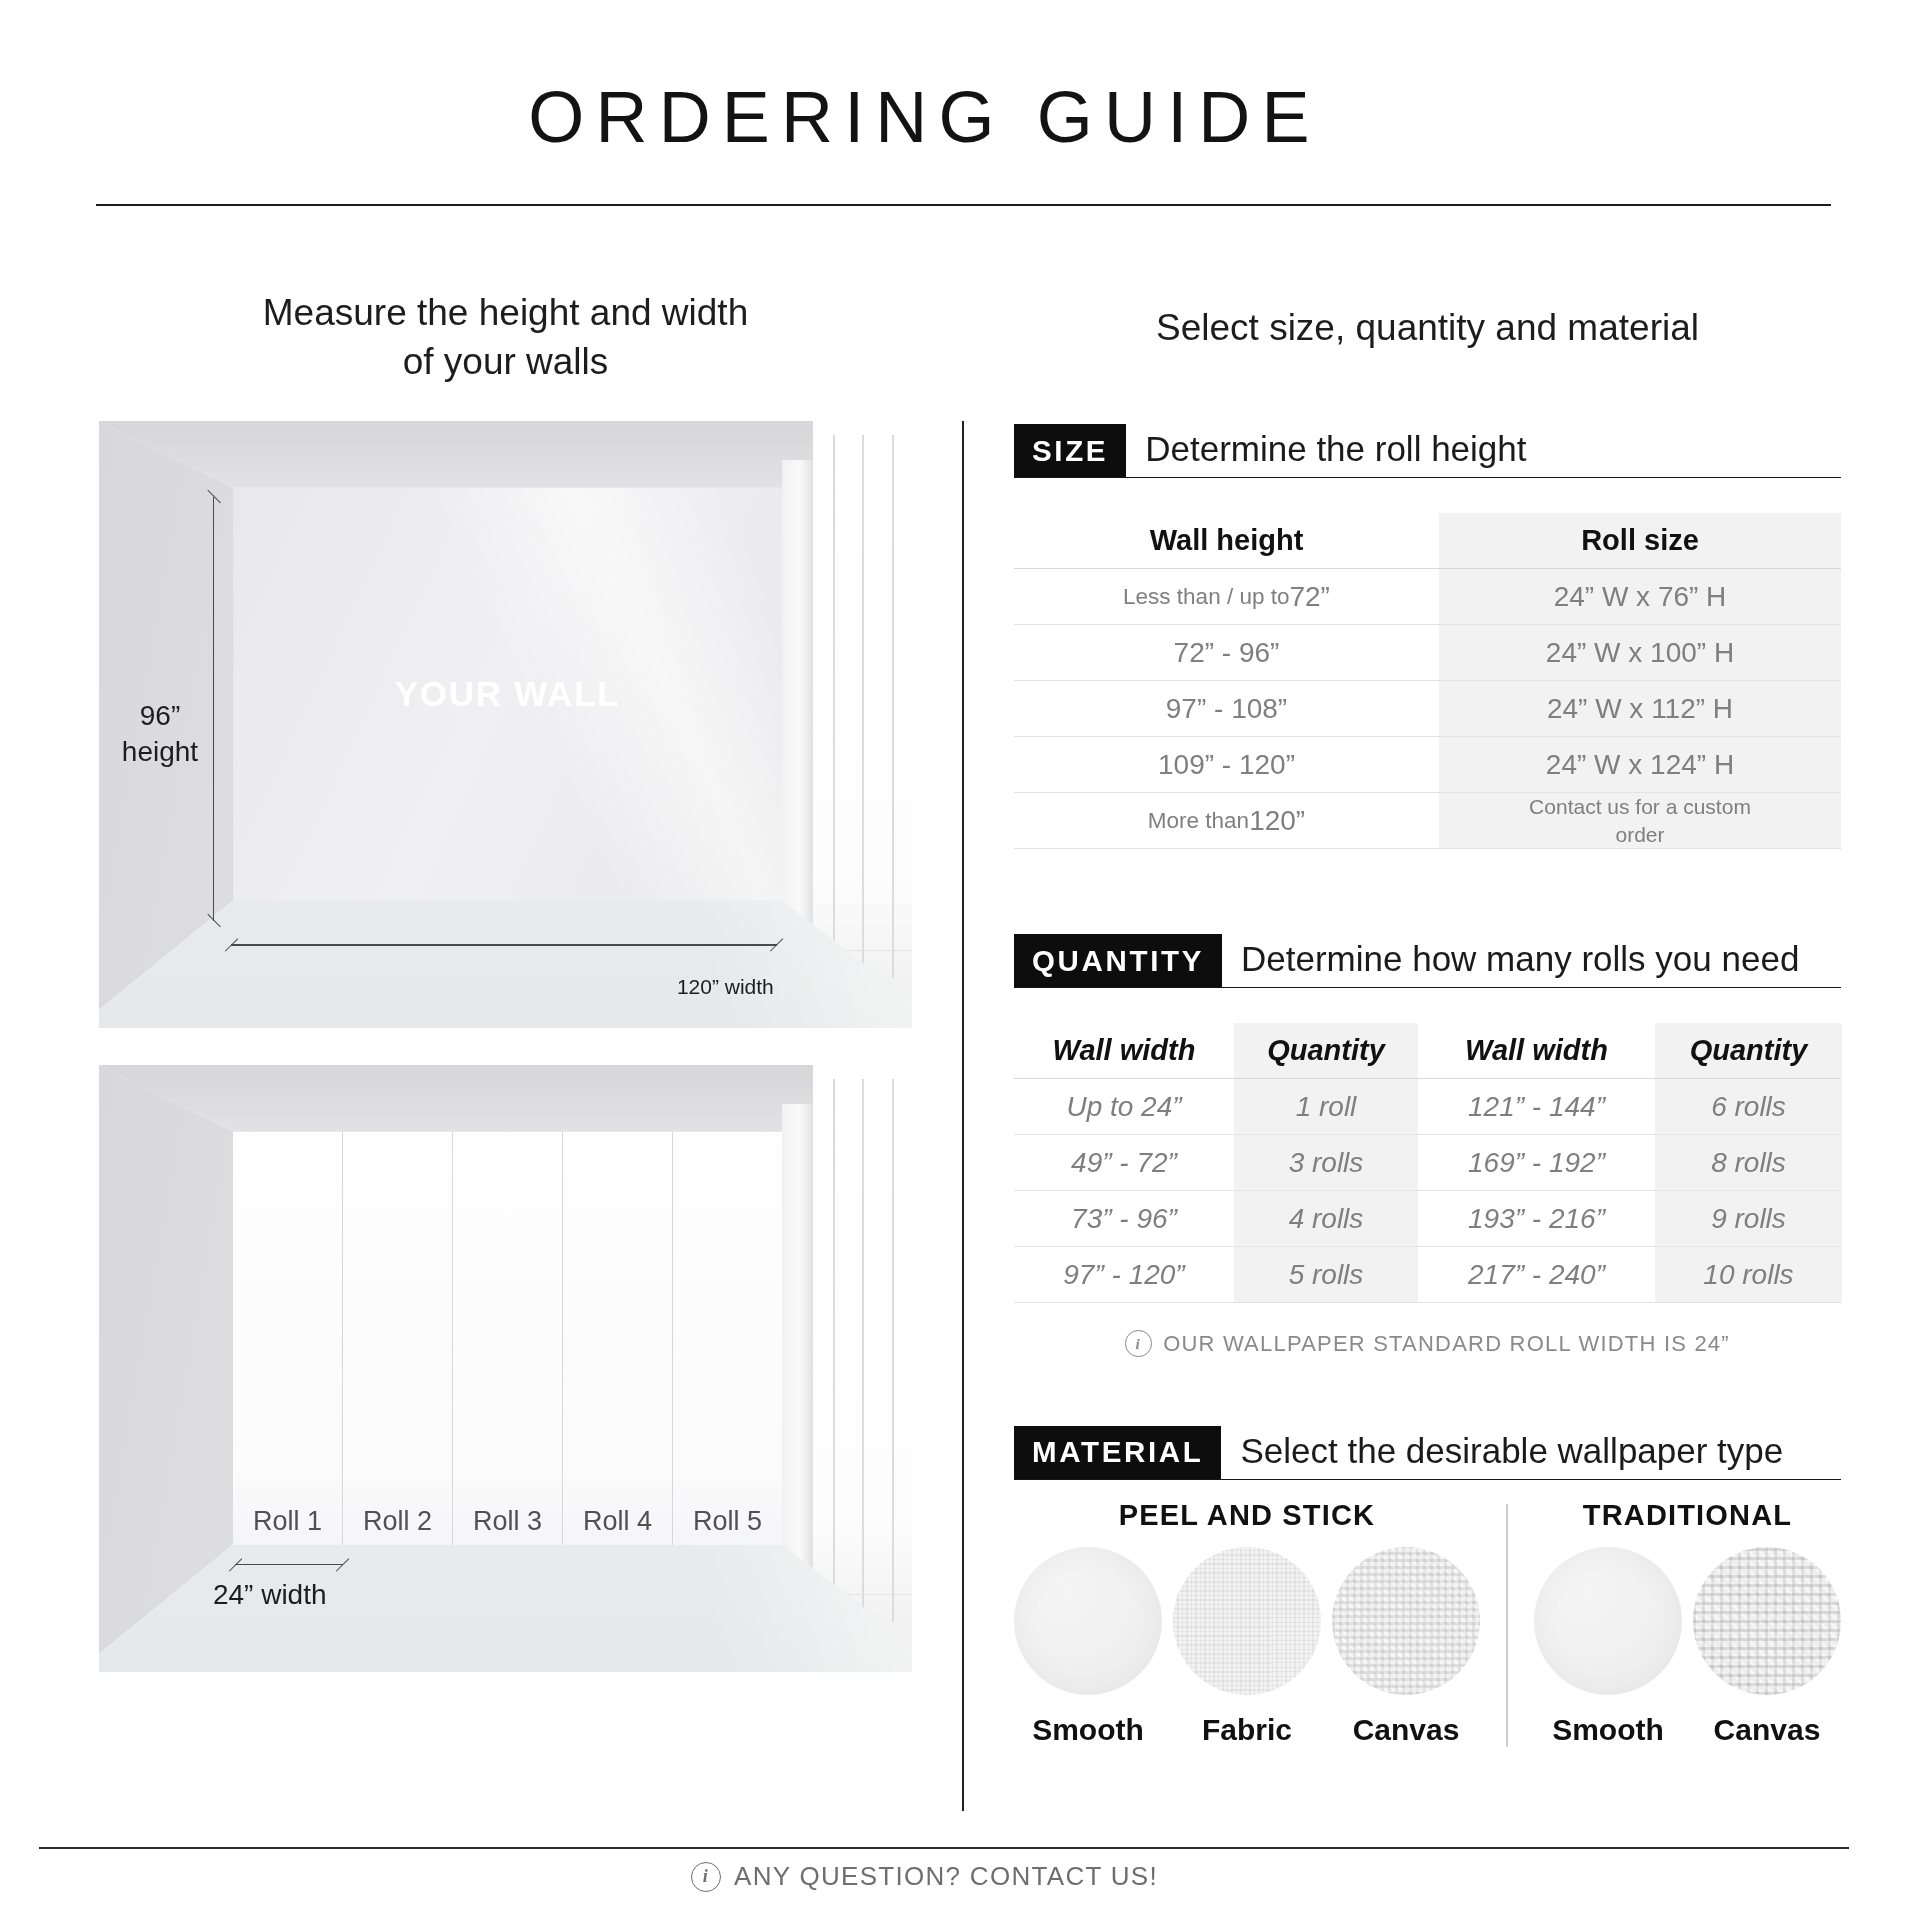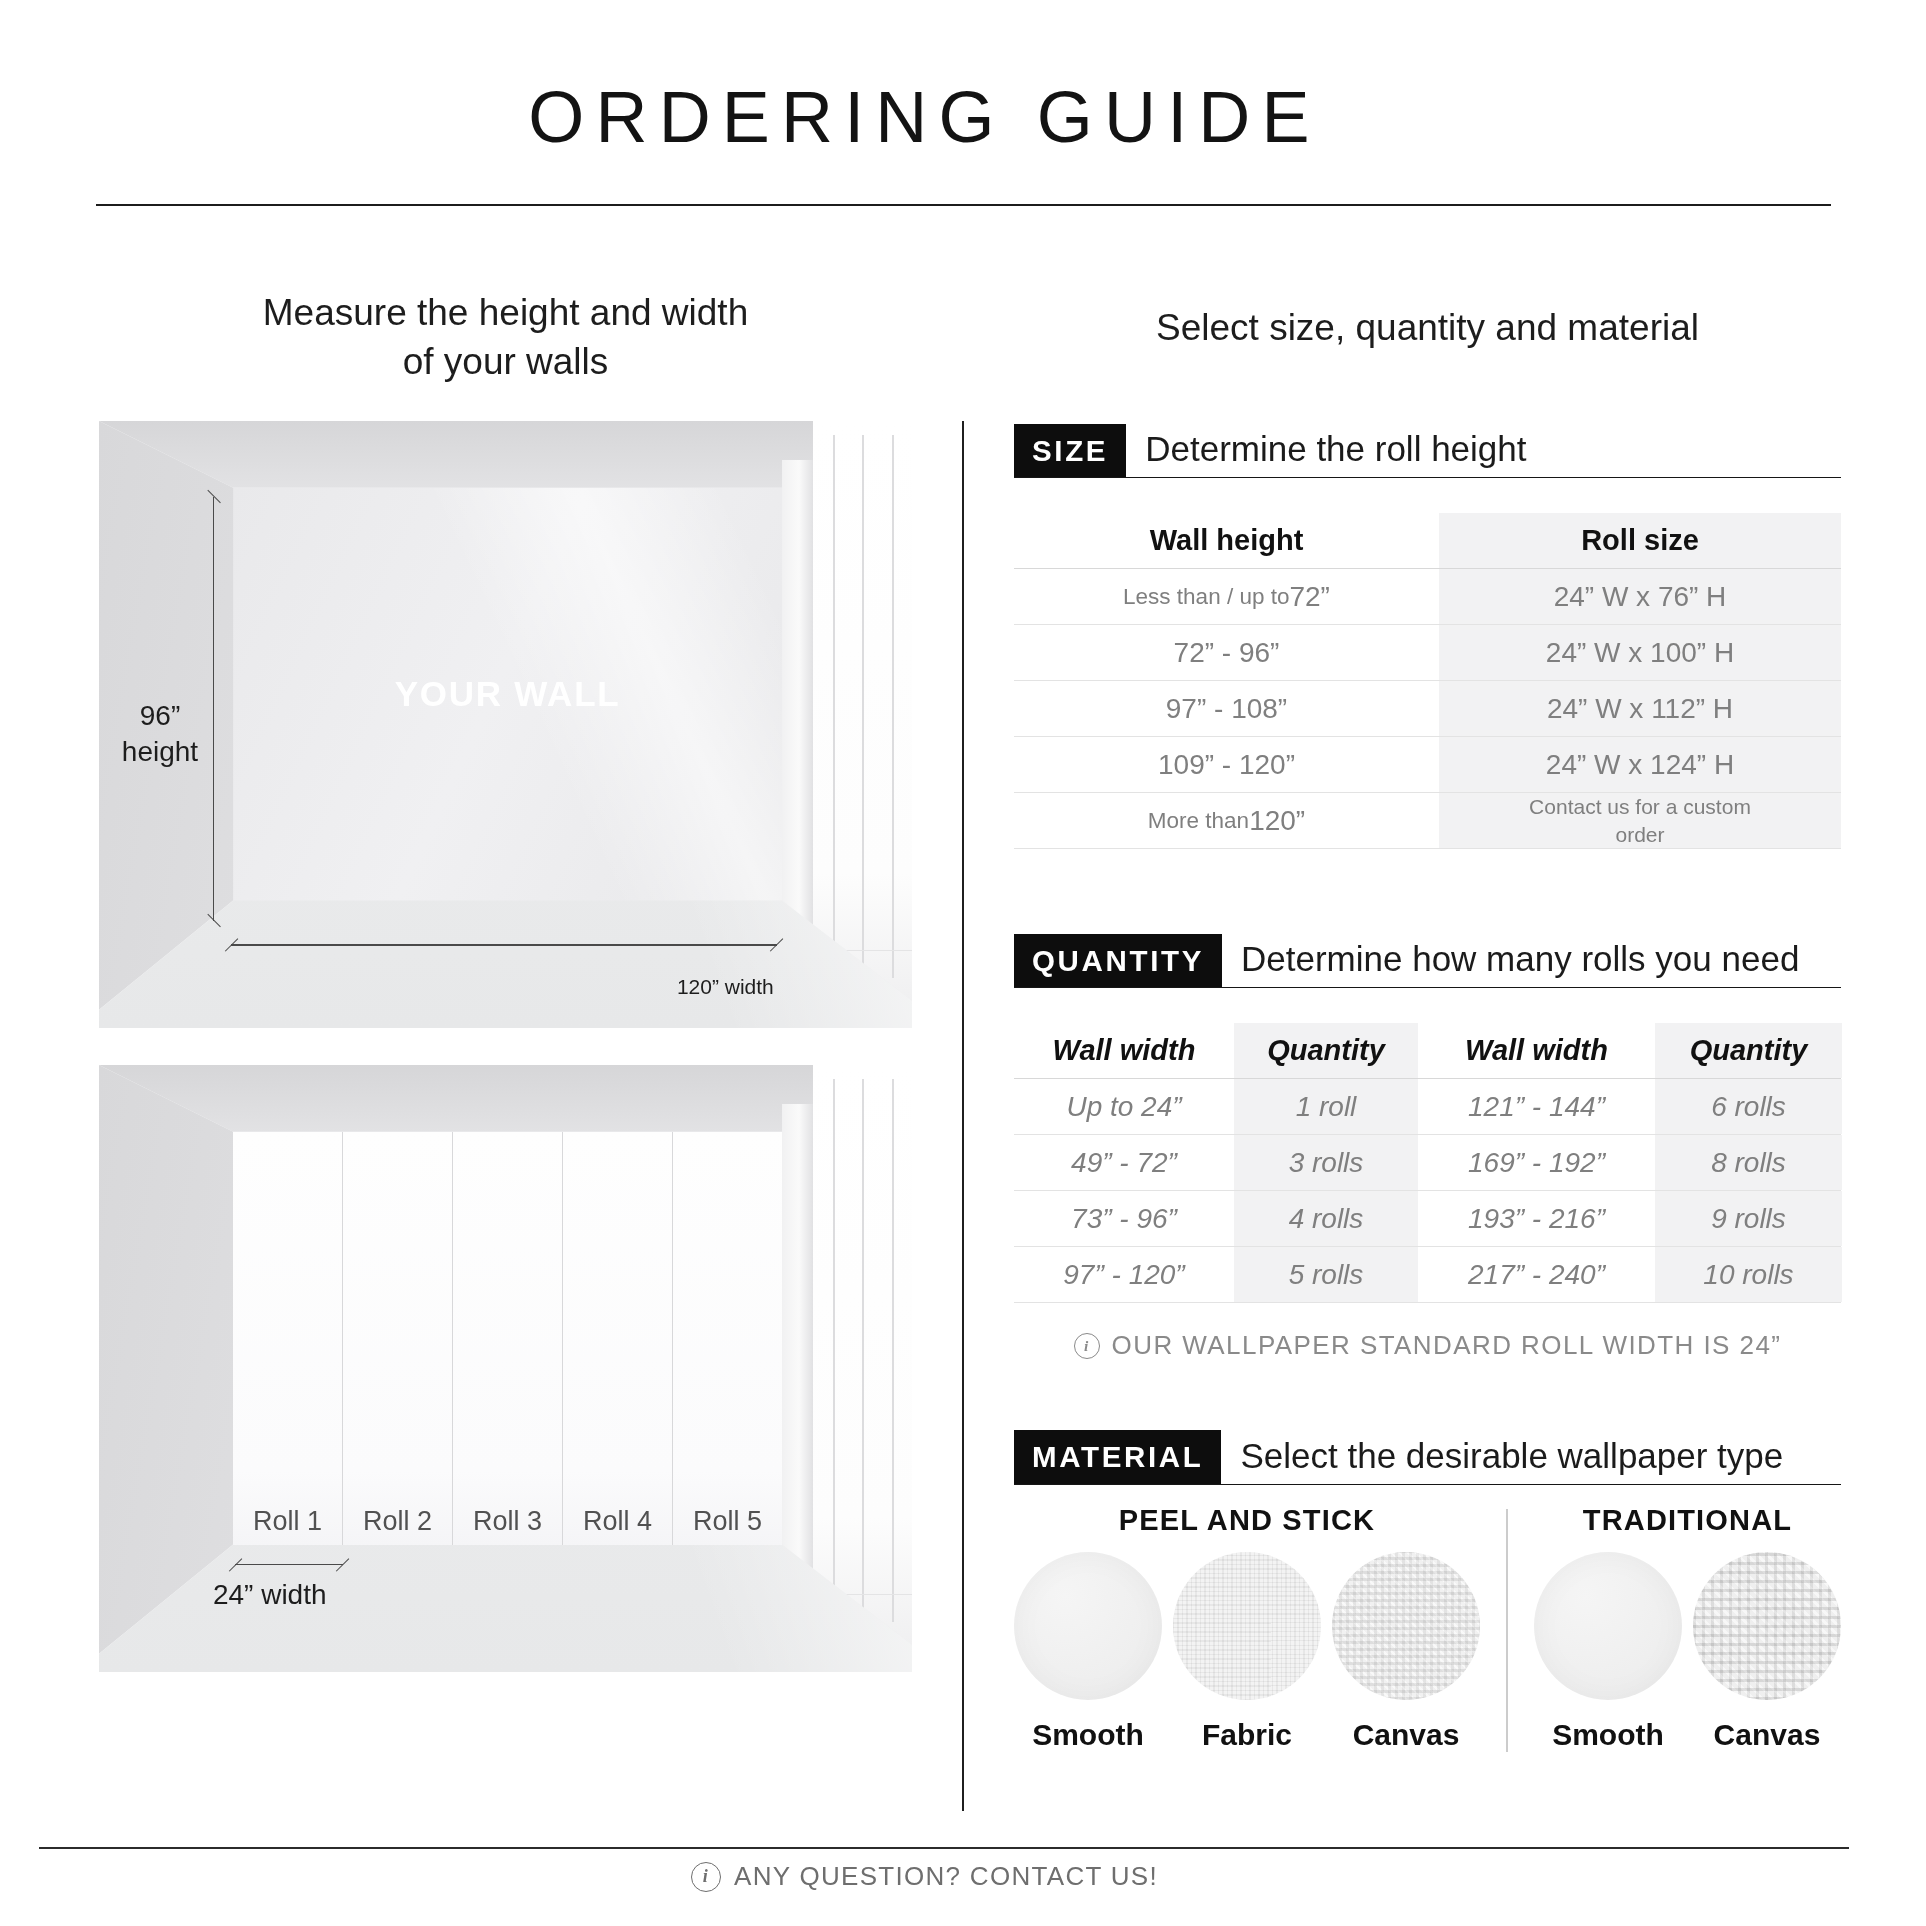--- a/index.html
+++ b/index.html
@@ -91,21 +91,21 @@
   .th{font-size:29px;font-weight:700;color:#111111;}
   .td{font-size:28px;color:#7f7f7f;}
   .shade{background:#f2f2f3;}
   .pre{font-size:22.5px;color:#7f7f7f;}
   .val{font-size:28px;color:#7f7f7f;}
   .small-cell{font-size:21px;line-height:1.3;}
   .small-cell .wrapbox{width:257px;}
 
   .qty-sec{margin-top:85px;}
   .note{margin-top:27px;display:flex;justify-content:center;align-items:center;gap:11.6px;
-        color:#8a8a8a;font-size:26px;letter-spacing:.055em;}
+        color:#8a8a8a;font-size:22px;letter-spacing:.055em;}
   .info-i{display:inline-flex;align-items:center;justify-content:center;flex:none;
           width:24.4px;height:24.4px;border:1.3px solid #8a8a8a;border-radius:50%;
           font-size:15.4px;color:#8a8a8a;font-family:"Liberation Serif",serif;font-style:italic;font-weight:700;}
   .info-i::after{content:"i";}
 
   .mat-sec{margin-top:69px;}
   .material-row{display:flex;justify-content:space-between;margin-top:19px;}
   .mat-group{display:flex;flex-direction:column;}
   .mat-title{font-size:29px;font-weight:700;letter-spacing:.04em;color:#111111;text-align:center;}
   .sw-row{display:flex;gap:11px;margin-top:15.4px;}

